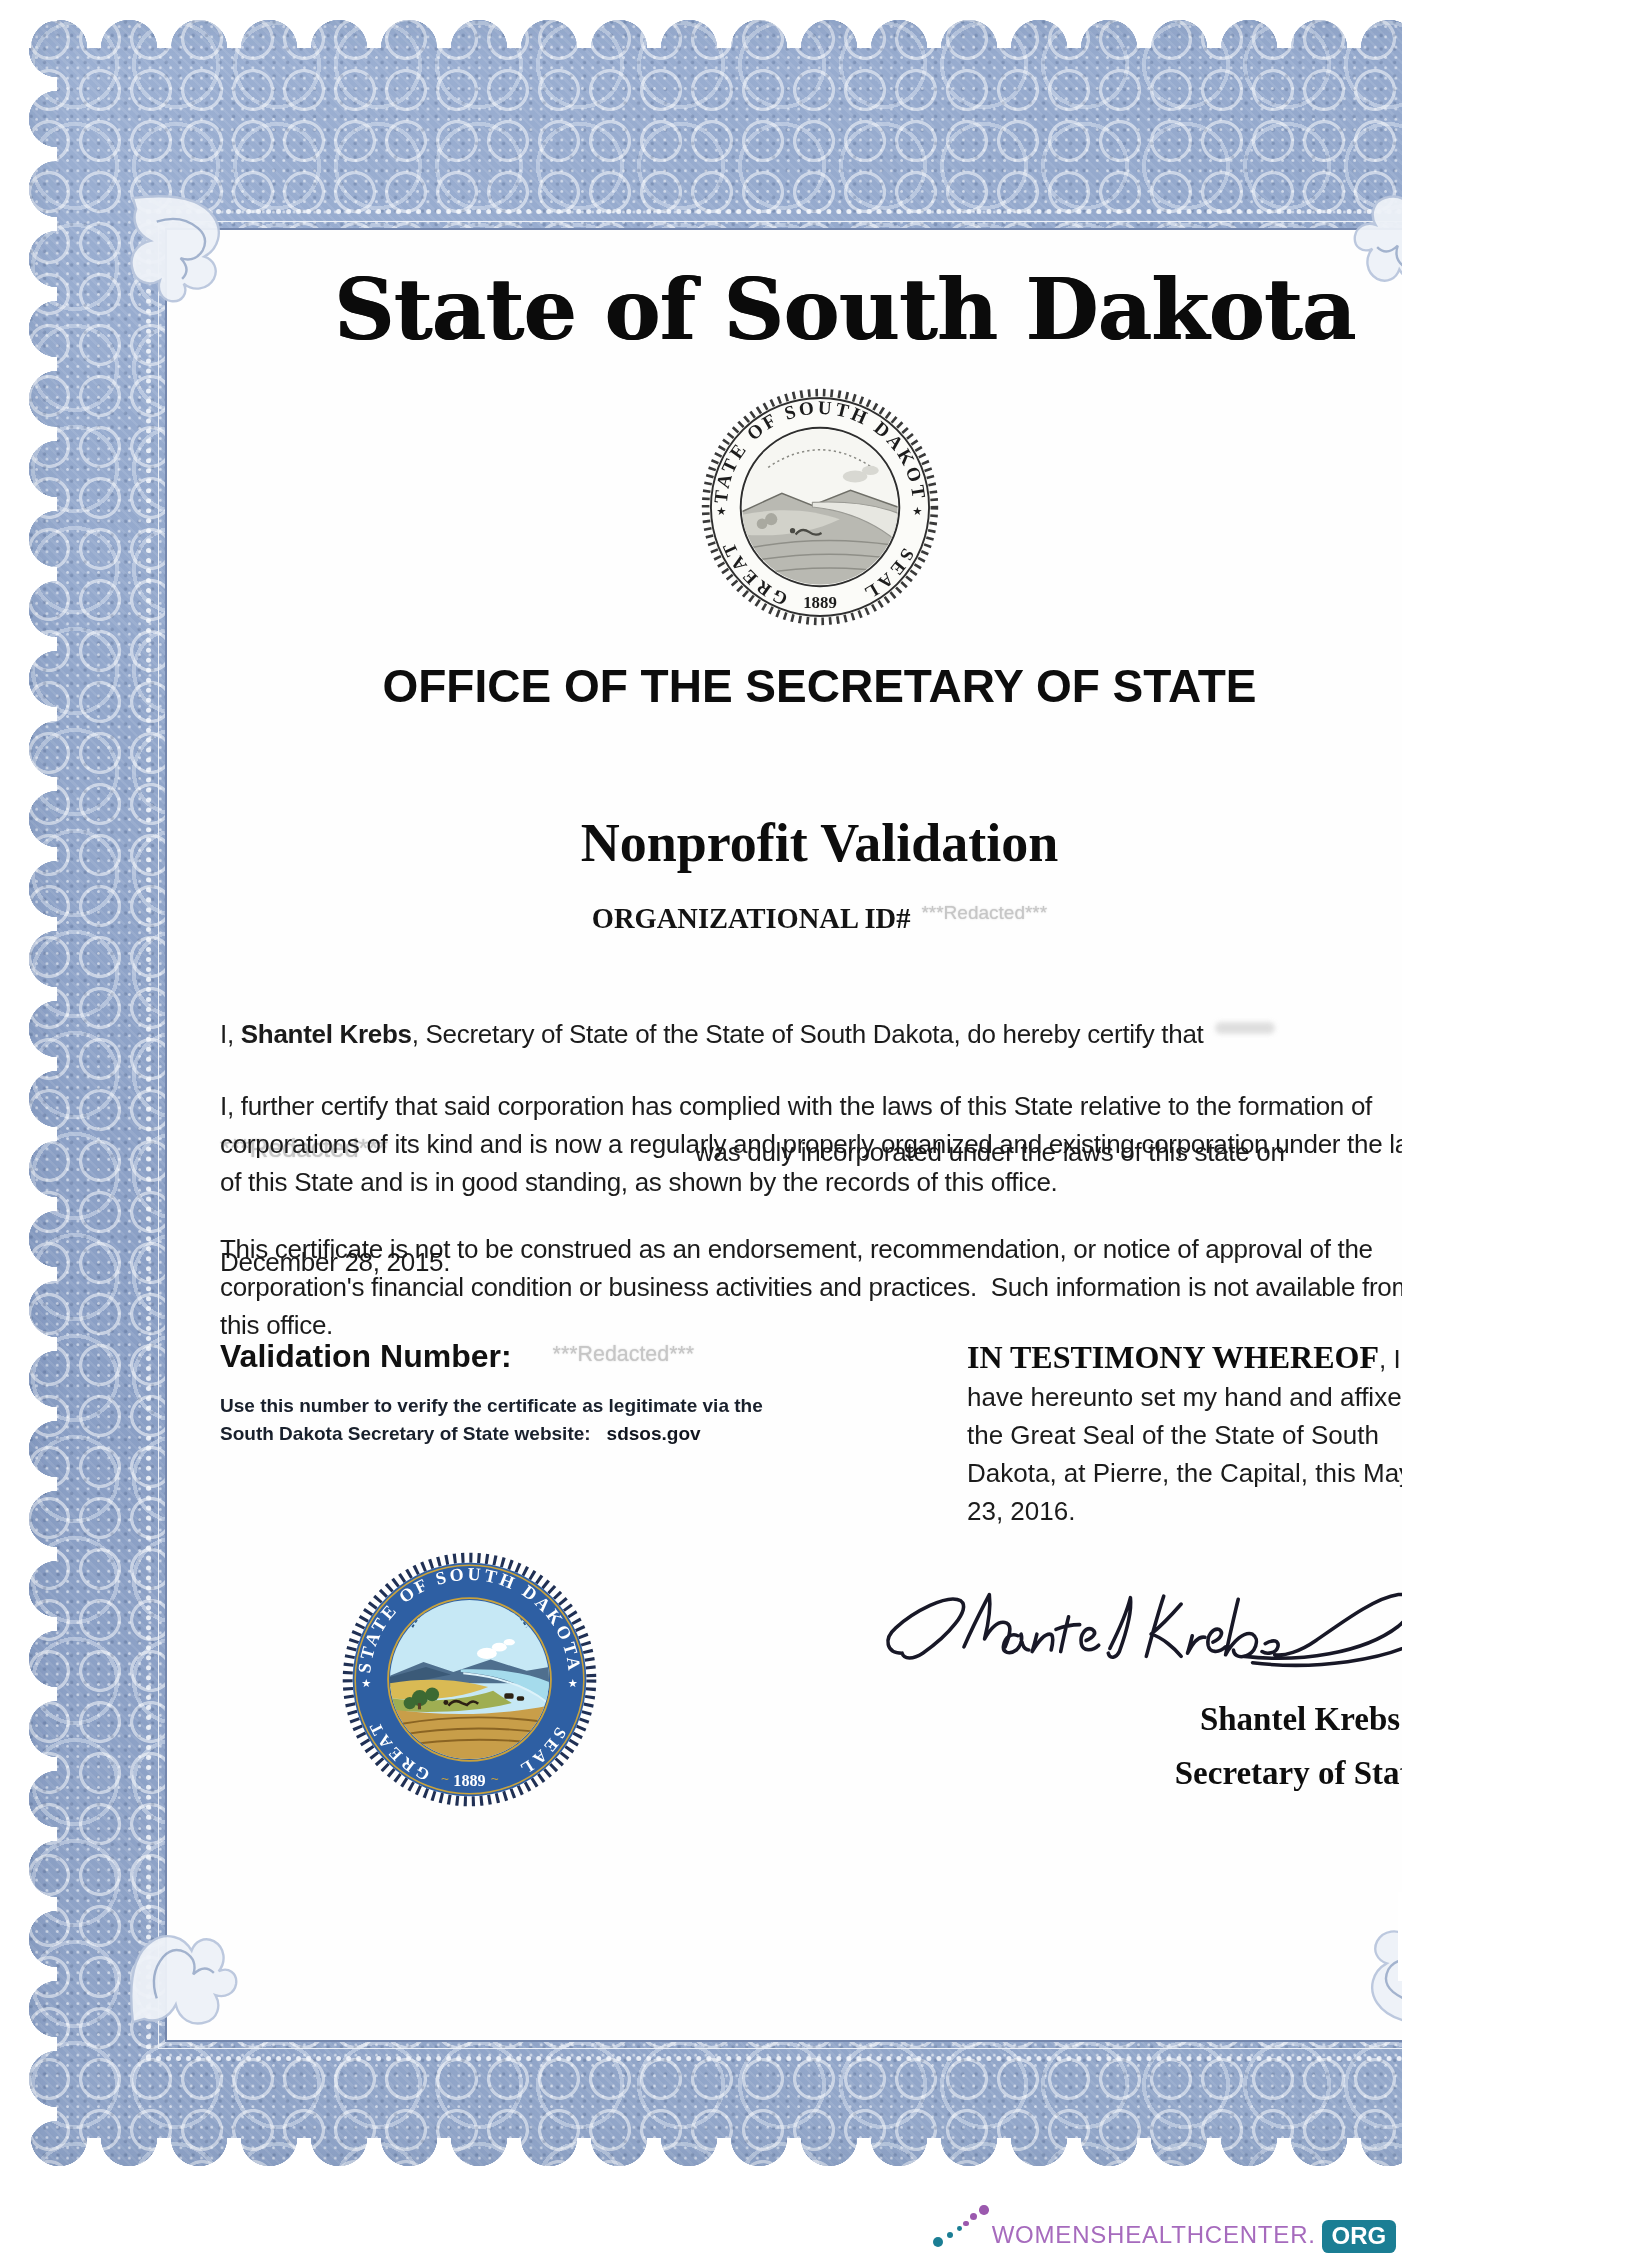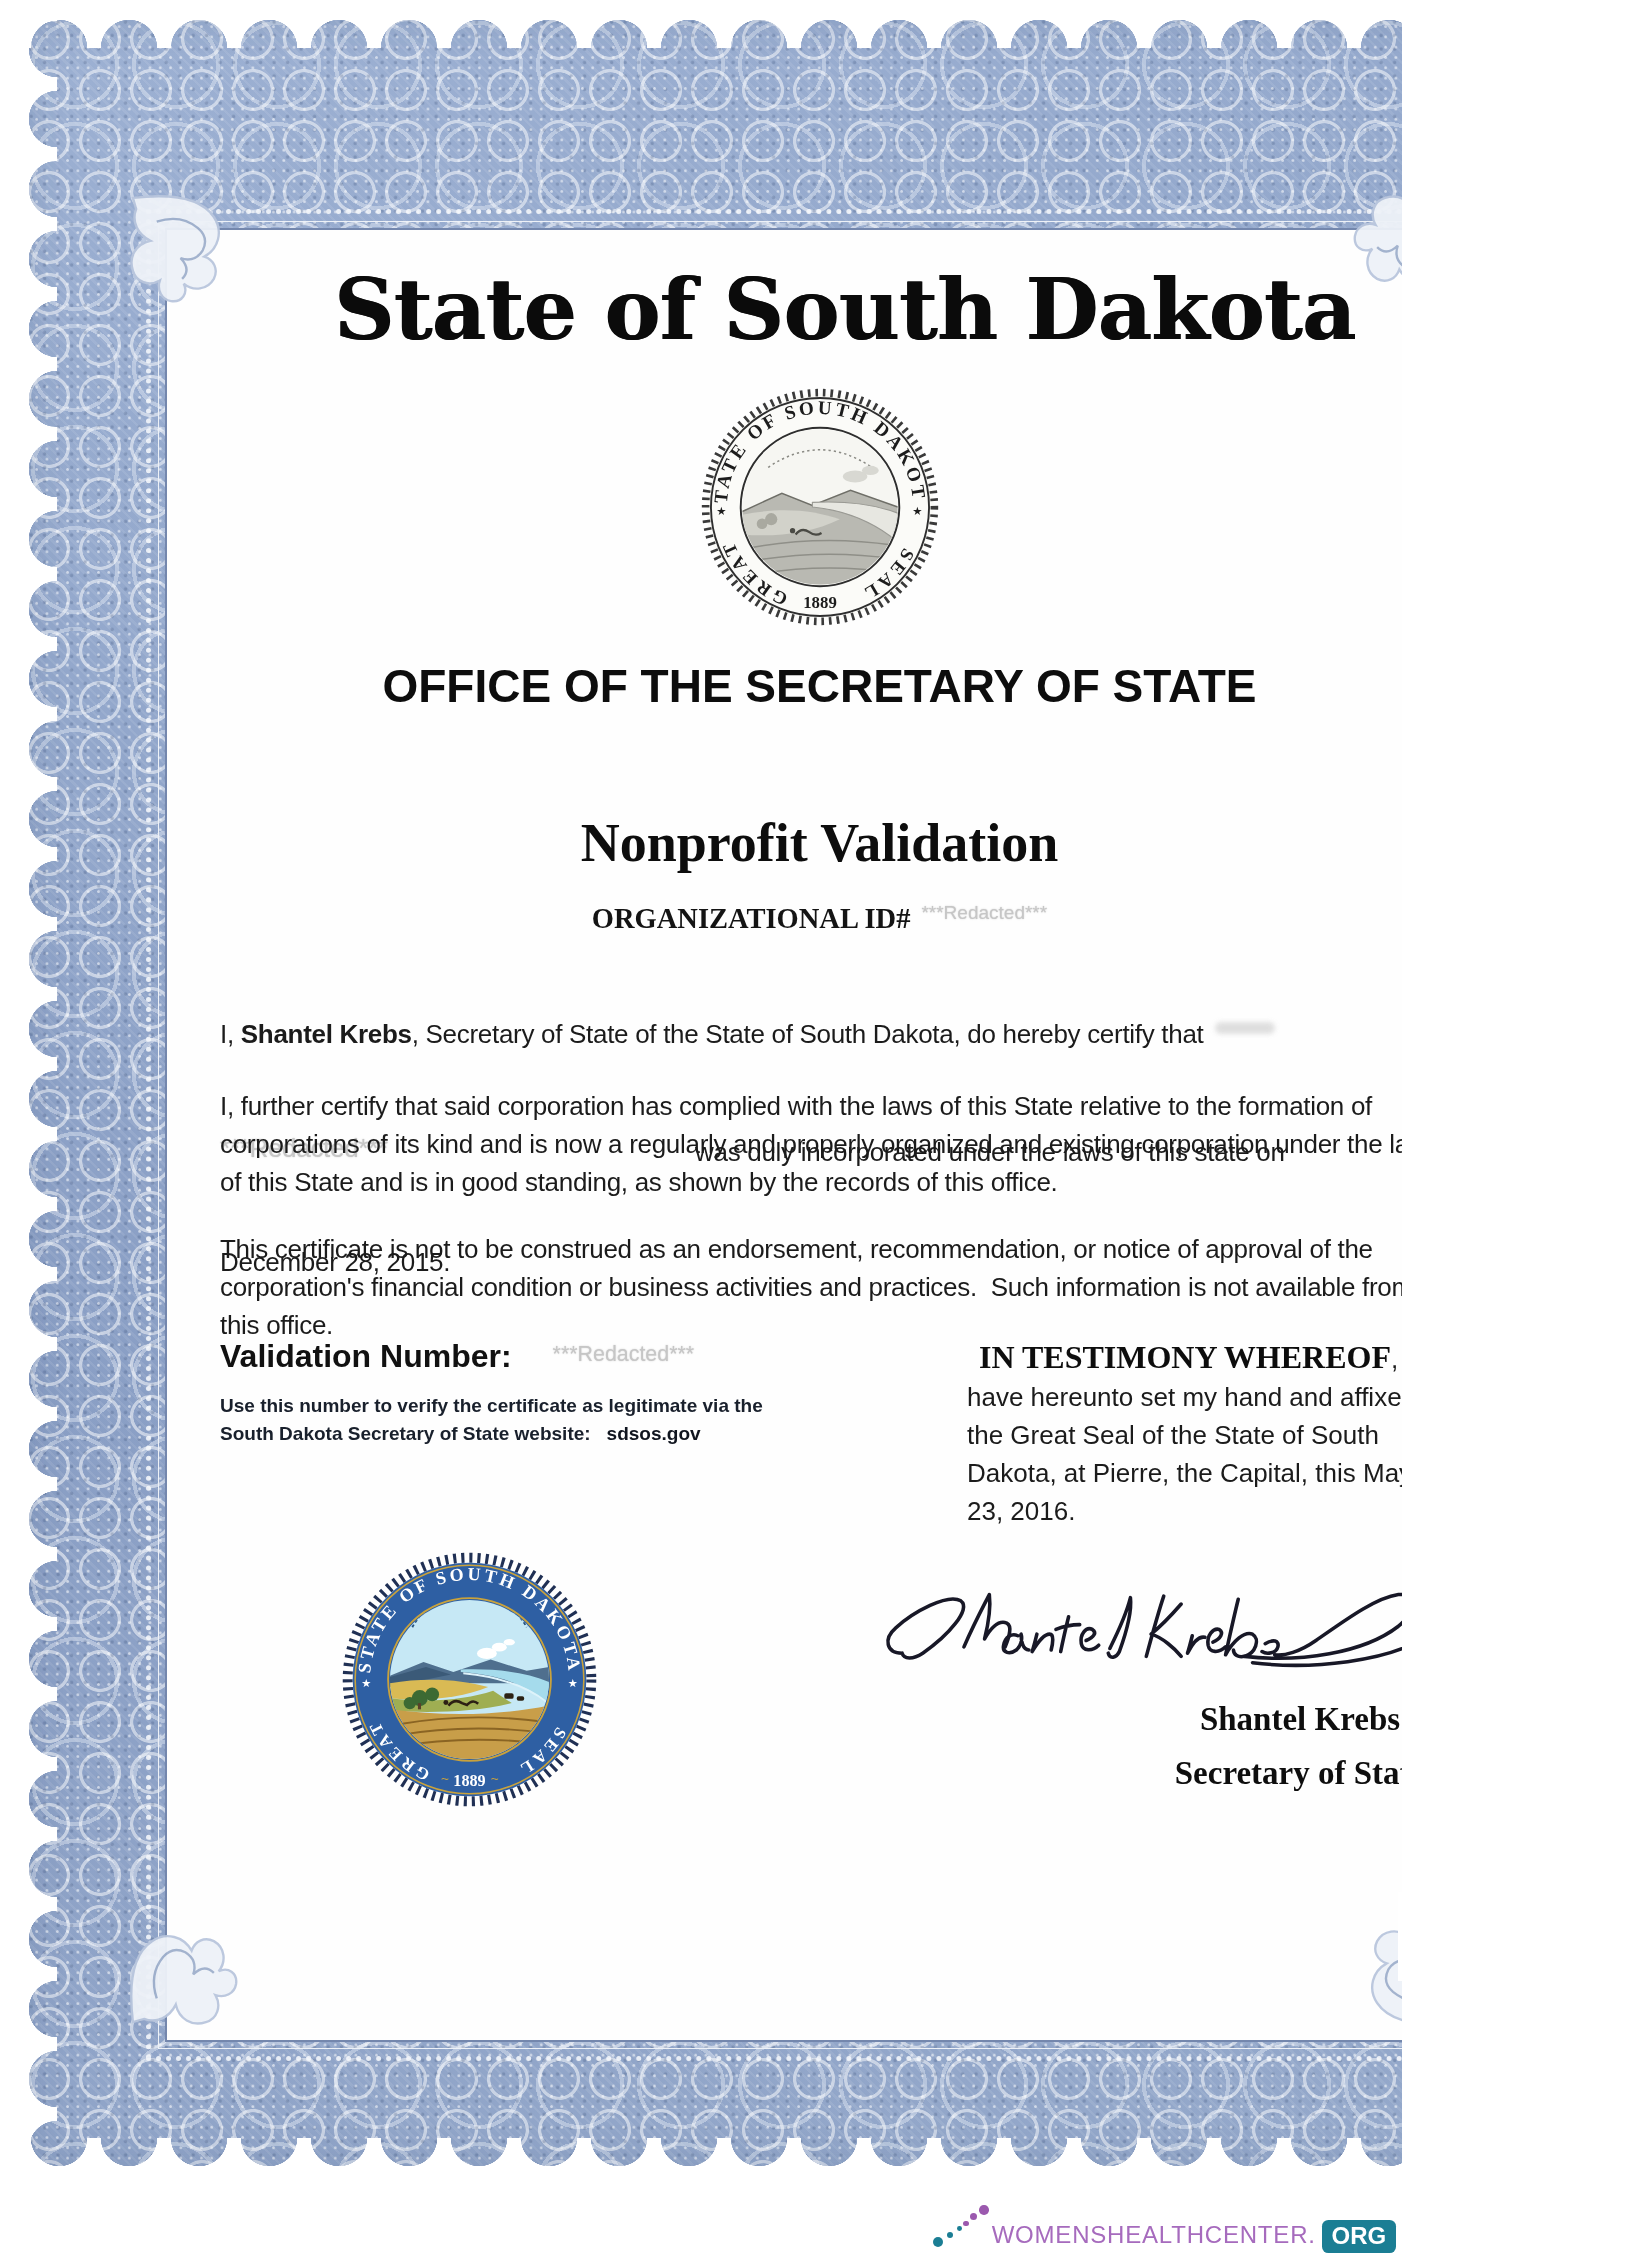--- a/index.html
+++ b/index.html
@@ -71,21 +71,21 @@
           filter:blur(2.4px);vertical-align:9.5px;margin-left:11px;opacity:.85;}
 
   .validation{position:absolute;left:53px;top:1108px;}
   .validation-label{font-weight:bold;font-size:32px;color:#111;}
   .validation-redacted{font-size:21.4px;position:relative;top:-6.3px;margin-left:41px;}
   .validation-notes{position:absolute;left:53px;top:1162px;width:618px;
     font-size:19px;line-height:28px;font-weight:600;color:#19202c;}
   .website{font-weight:bold;margin-left:16px;color:#10151f;}
 
   .testimony{position:absolute;left:800px;top:1108px;width:460px;font-size:26px;line-height:38px;color:#1b1b1b;}
-  .testimony-emph{font-family:"Liberation Serif","DejaVu Serif",serif;font-weight:bold;font-size:32px;color:#0d0d0d;margin-left:12px;}
+  .testimony-emph{font-family:"Liberation Serif","DejaVu Serif",serif;font-weight:bold;font-size:32px;color:#0d0d0d;}
 
   .signature-svg{position:absolute;left:705px;top:1347px;width:547px;height:127px;}
   .nameblock{position:absolute;left:903px;top:1471px;width:460px;text-align:center;
     font-family:"Liberation Serif","DejaVu Serif",serif;font-weight:bold;font-size:33px;color:#0e0e0e;}
   .nameblock .line2{margin-top:17.4px;}
 
   .seal-color{position:absolute;left:172px;top:1319px;width:261px;height:261px;}
 
   
   .stamp-patch{position:absolute;left:1398px;top:1892px;width:38px;height:89px;background:#fff;z-index:5;}

